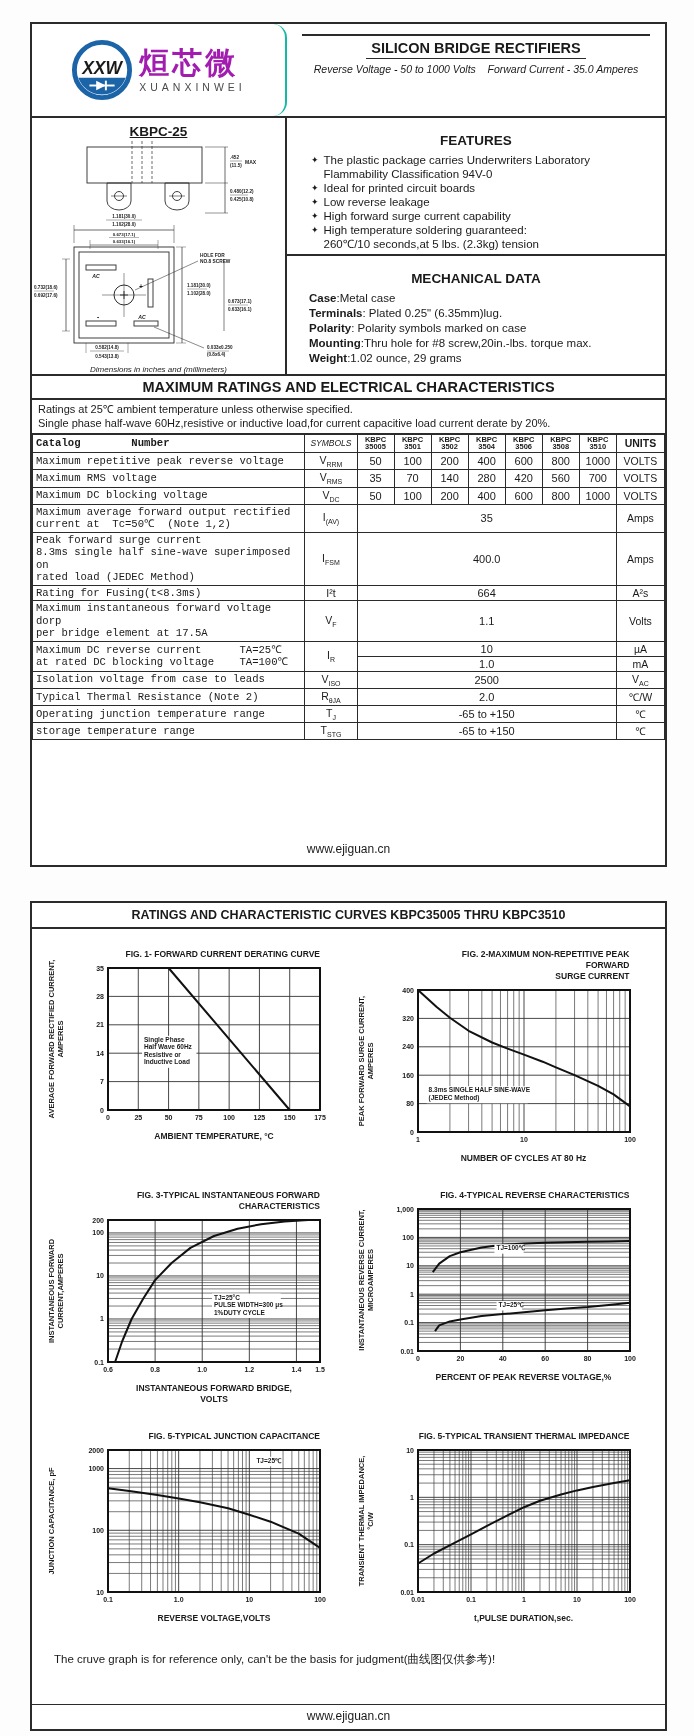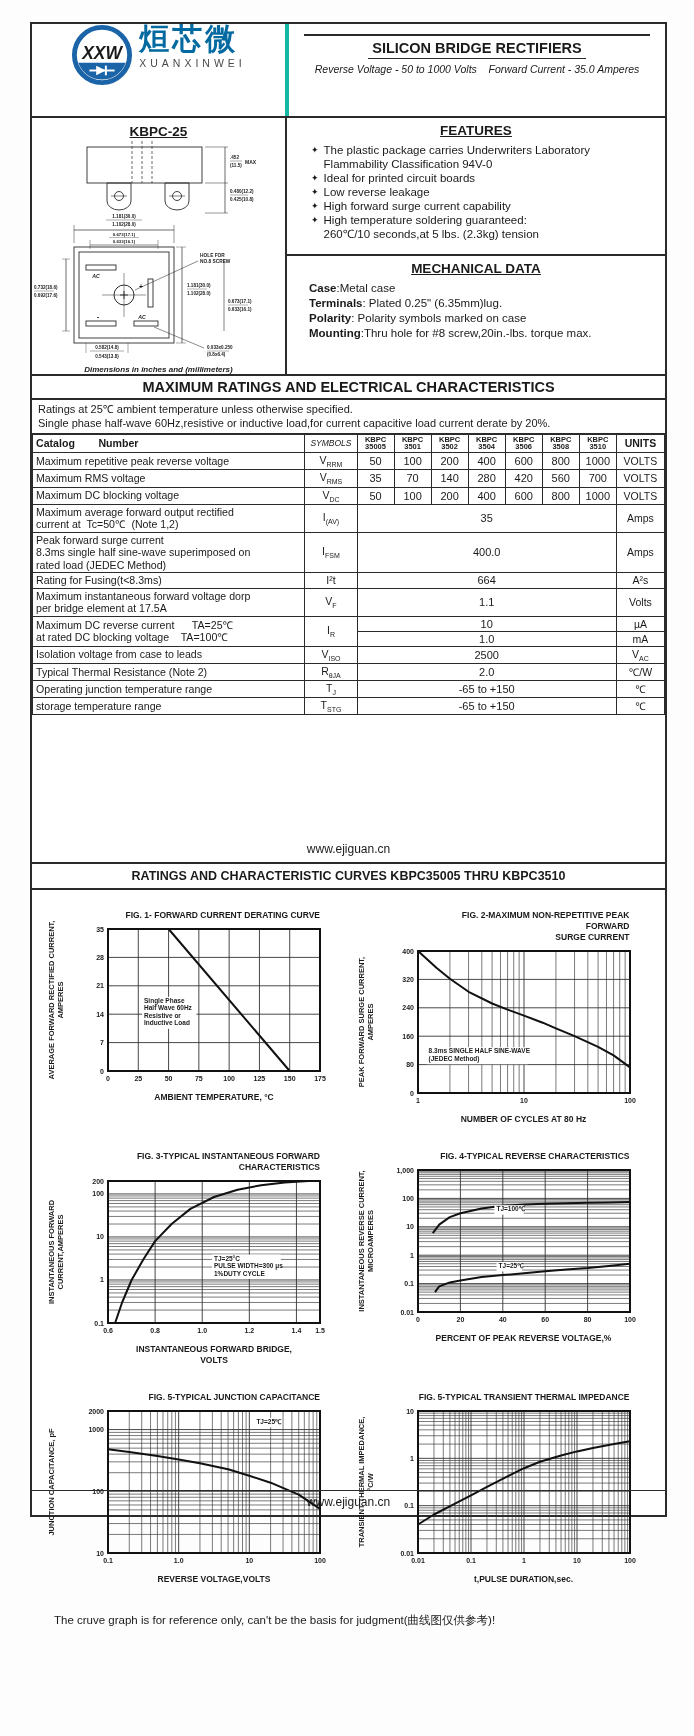--- a/index.html
+++ b/index.html
@@ -1,54 +1,54 @@
 <!DOCTYPE html>
 <html><head>
 <meta charset="utf-8">
 <style>
   html,body{margin:0;padding:0;}
   body{width:694px;height:1736px;background:#fdfdfd;position:relative;
        font-family:"Liberation Sans",sans-serif;color:#1a1a1a;}
   .page{position:absolute;left:30px;width:637px;border:2px solid #2b2b2b;box-sizing:border-box;background:#fff;}
   #page1{top:22px;height:845px;}
-  #page2{top:862px;height:655px;}
+  #page2{top:901px;height:830px;}
 
   
   .header{display:flex;height:92px;border-bottom:2px solid #2b2b2b;}
-  .logo-cell{width:253px;border-right:4px solid #14b8a6;display:flex;align-items:flex-start;justify-content:center;gap:6px;}
-  .brand-text .cn{font-size:30px;font-weight:bold;letter-spacing:3px;color:#0369a1;line-height:1;}
+  .logo-cell{width:253px;border-right:2px solid #14b8a6;display:flex;align-items:center;justify-content:center;gap:6px;border-radius:14px;}
+  .brand-text .cn{font-size:30px;font-weight:bold;letter-spacing:3px;color:#a21caf;line-height:1;}
   .brand-text .en{font-size:10.5px;letter-spacing:4px;color:#4a4a4a;margin-top:3px;}
   .title-cell{flex:1;text-align:center;padding-top:7px;}
   .h1{font-size:21px;font-weight:bold;}
   .rule{border-top:2px solid #2b2b2b;width:92%;margin:3px auto 4px;}
   .h2{font-size:14.5px;font-weight:bold;}
   .h2-rule{border-top:1.5px solid #2b2b2b;width:58%;margin:2px auto 4px;}
   .sub{font-size:10.5px;font-style:italic;white-space:pre;}
 
   
   .columns{display:flex;height:256px;border-bottom:2px solid #2b2b2b;}
   .left-col{width:253px;border-right:2px solid #2b2b2b;text-align:center;}
   .right-col{flex:1;}
   .pkg-title{font-size:13.5px;font-weight:bold;text-decoration:underline;margin-top:6px;}
-  .dims-note{font-size:8px;font-style:italic;font-weight:bold;color:#222;}
+  .dims-note{font-size:8px;font-style:italic;font-weight:normal;color:#222;}
   .features-box{height:138px;border-bottom:2px solid #2b2b2b;box-sizing:border-box;padding:3px 10px;}
   .mech-box{padding:3px 10px;}
-  .sec-title{text-align:center;font-weight:bold;font-size:13.5px;text-decoration:underline;margin:2px 0 5px;}
+  .sec-title{text-align:center;font-weight:bold;font-size:13.5px;margin:12px 0 5px;}
   #features-list{list-style:none;margin:0;padding:0 0 0 14px;font-size:11.5px;line-height:1.22;}
   #features-list li{display:flex;gap:5px;}
   .blt{font-size:9px;line-height:14px;}
   .ftxt{white-space:pre-wrap;}
   #mech-list{font-size:11.5px;line-height:1.3;padding-left:12px;}
 
   
   .ratings-bar{text-align:center;font-weight:bold;font-size:14.5px;padding:3px 0;border-bottom:2px solid #2b2b2b;}
   .ratings-sub{font-size:11px;line-height:1.3;padding:2px 6px;border-bottom:1.5px solid #2b2b2b;}
   #ratings-table{width:100%;border-collapse:collapse;table-layout:fixed;}
   #ratings-table td{border:1.4px solid #2b2b2b;padding:1px 3px;font-size:11px;text-align:center;overflow:hidden;}
-  #ratings-table td.name{text-align:left;font-size:10.6px;white-space:pre-wrap;line-height:1.18;}
+  #ratings-table td.name{text-align:left;font-size:10.6px;white-space:pre-wrap;line-height:1.18;font-family:Liberation Mono, monospace;}
   #ratings-table td.sym{font-size:10.5px;}
   #ratings-table td.sym sub,#ratings-table td.unit sub{font-size:7px;}
   #ratings-table td.unit{font-size:10.5px;}
   #ratings-table td.hdr{font-weight:bold;}
   #ratings-table td.symhdr{font-style:italic;font-weight:normal;font-size:8.5px;}
   #ratings-table td.part div{font-size:7.5px;line-height:1.05;font-weight:bold;}
   .notes{font-size:11px;padding:5px 10px 0;}
   .notes-title{font-weight:normal;}
   .notes-body{white-space:pre-wrap;line-height:1.25;}
   .page-footer{position:absolute;bottom:9px;left:0;right:0;text-align:center;font-size:12px;}
@@ -206,20 +206,21 @@
               </li>
             </ul>
         </div>
         <div class="mech-box">
           <div class="sec-title">MECHANICAL DATA</div>
           <div id="mech-list">
               <div><b>Case</b><span>:Metal case</span></div>
               <div><b>Terminals</b><span>: Plated 0.25"   (6.35mm)lug.</span></div>
               <div><b>Polarity</b><span>: Polarity symbols marked on case</span></div>
               <div><b>Mounting</b><span>:Thru hole for #8 screw,20in.-lbs. torque max.</span></div>
+              <div><b>Weight</b><span>:1.02 ounce, 29 grams</span></div>
             </div>
         </div>
       </div>
     </div>
 
     <div class="ratings-bar">MAXIMUM RATINGS AND ELECTRICAL CHARACTERISTICS</div>
     <div class="ratings-sub">
       <div>Ratings at 25℃ ambient temperature unless otherwise specified.</div>
       <div>Single phase half-wave 60Hz,resistive or inductive load,for current capacitive load current derate by 20%.</div>
     </div>

